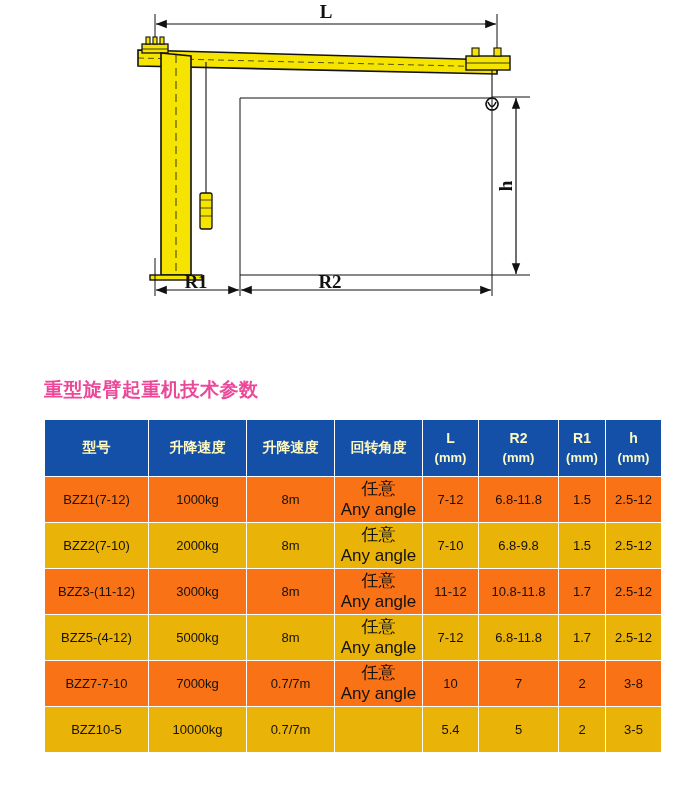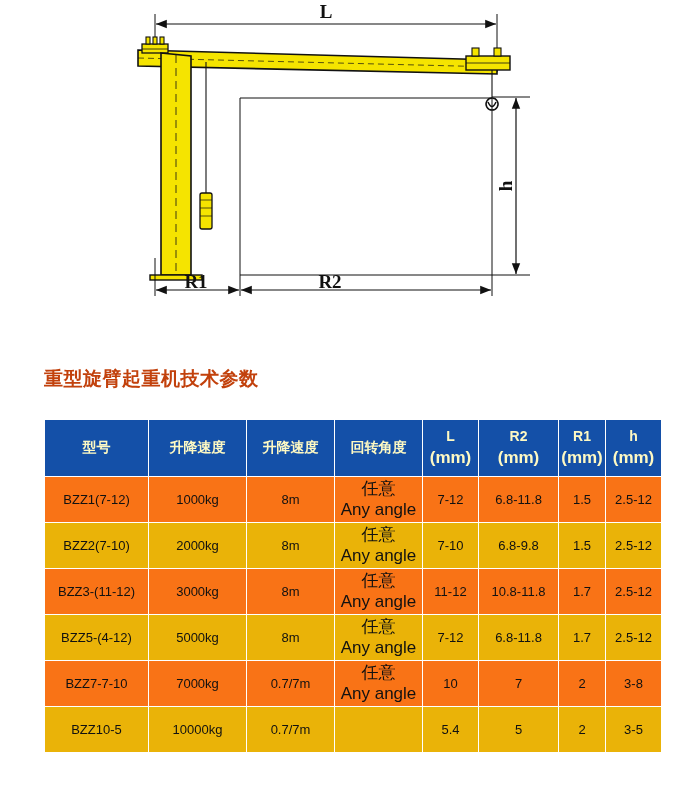--- a/index.html
+++ b/index.html
@@ -26,24 +26,24 @@
     left: 0;
     top: 0;
     width: 680px;
     height: 350px;
   }
 
   
   .section-title {
     position: absolute;
     left: 44px;
-    top: 366px;
+    top: 377px;
     font-size: 19px;
     font-weight: bold;
-    color: #c2410c;
+    color: #ec4899;
     letter-spacing: 0.5px;
     white-space: nowrap;
   }
 
   
   .table-wrap {
     position: absolute;
     left: 44px;
     top: 419px;
     width: 592px;
@@ -64,21 +64,21 @@
   table.spec thead th {
     background: #1450a8;
     color: #fef9c3;
     font-weight: bold;
     height: 56px;
     font-size: 14px;
     line-height: 1.25;
   }
   table.spec thead th .unit {
     display: block;
-    font-size: 17px;
+    font-size: 13px;
     font-weight: bold;
     margin-top: 2px;
   }
   table.spec tbody tr {
     background: #f97316;
   }
   table.spec tbody tr.alt {
     background: #eab308;
   }
   table.spec tbody td {

